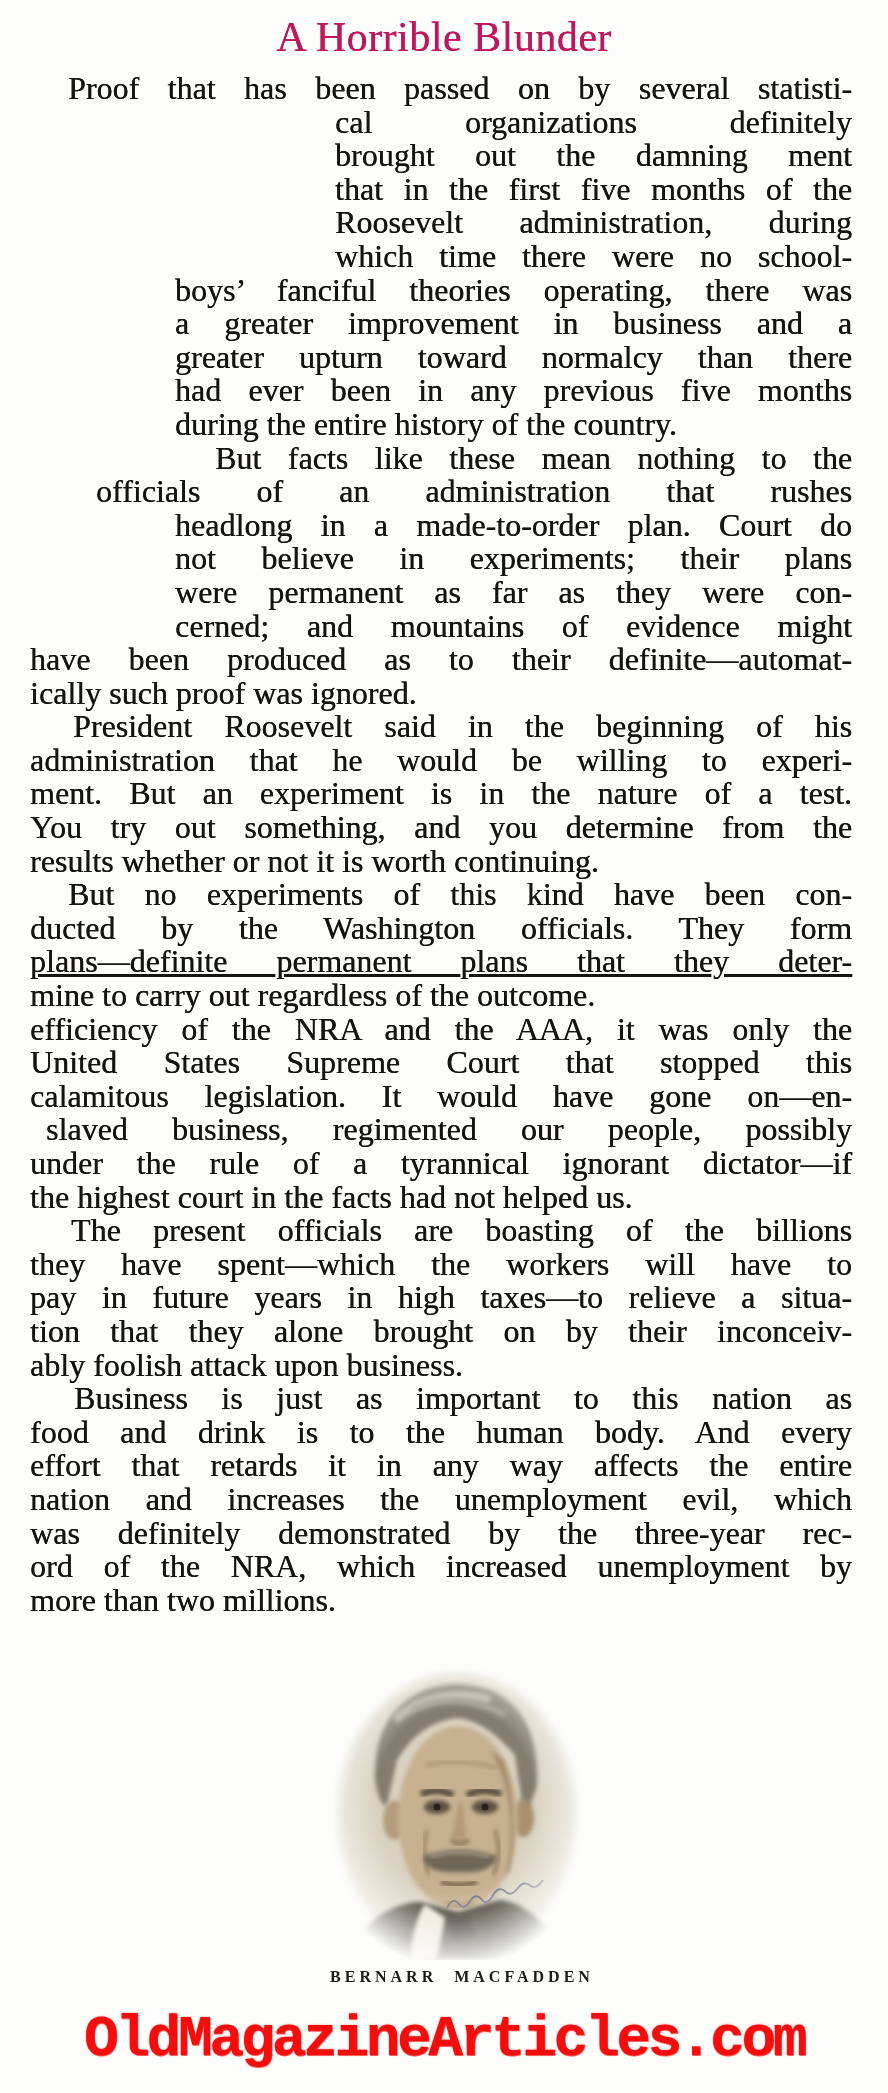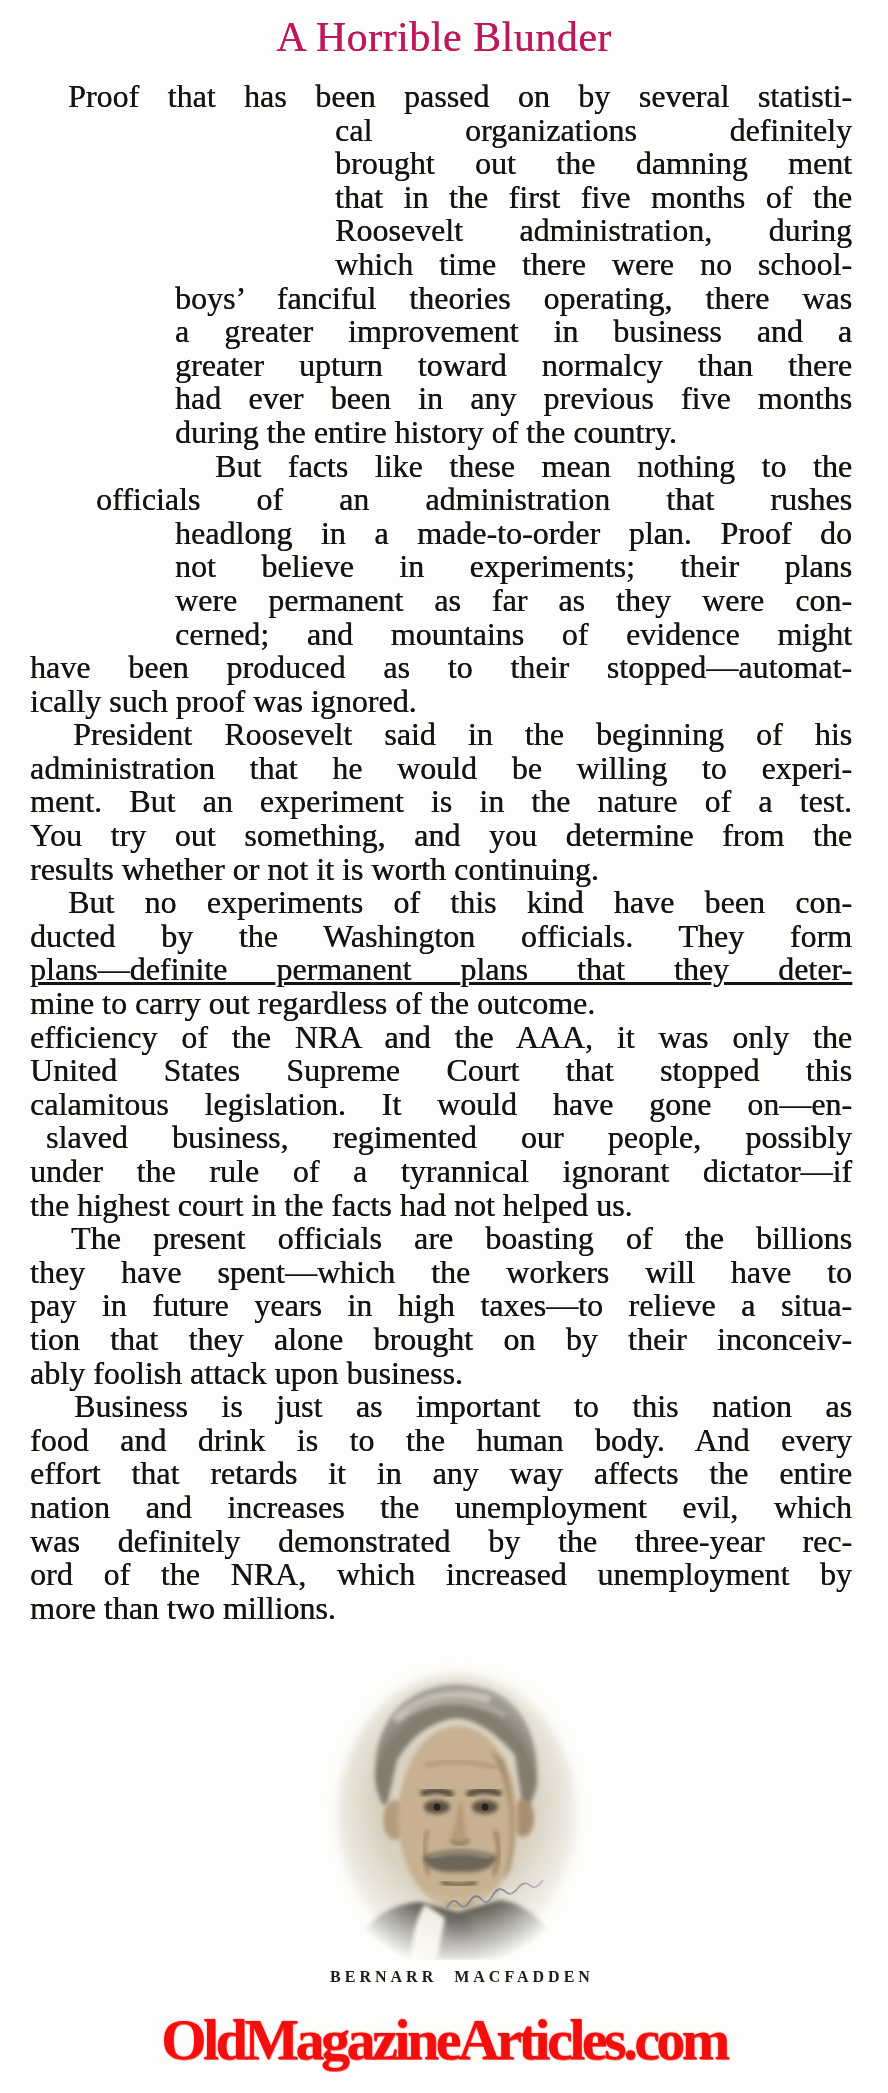--- a/index.html
+++ b/index.html
@@ -13,36 +13,36 @@
   .title{
     position:absolute;top:14px;left:0;width:100%;
     margin:0;
     text-align:center;
     font-size:42px;line-height:46px;font-weight:normal;
     color:#a92b2f;
     letter-spacing:0.5px;
     text-shadow:0.3px 0 0 currentColor;
   }
   .body{
-    position:absolute;left:30px;top:80px;width:822px;
+    position:absolute;left:30px;top:72px;width:822px;
     font-size:32px;line-height:33.6px;
     color:#151413;
     text-shadow:0.35px 0 0 currentColor;
   }
   .line{text-align:justify;text-align-last:justify;white-space:normal;}
   .line.last{text-align:left;text-align-last:left;}
   .portrait{position:absolute;left:325px;top:1660px;width:260px;height:300px;margin:0;}
   .caption{
     position:absolute;top:1968px;left:calc(50% + 18px);transform:translateX(-50%);
     font-size:16px;font-weight:bold;color:#1d1c1a;
     letter-spacing:4px;word-spacing:9px;white-space:nowrap;
   }
   .watermark{
     position:absolute;top:2008px;left:50%;transform:translateX(-50%);
-    font-family:Liberation Serif, serif;
+    font-family:Liberation Mono, monospace;
     font-weight:bold;
     font-size:58px;line-height:64px;
     letter-spacing:-3.5px;
     color:#f40d0d;
     text-shadow:0 0 2px rgba(244,13,13,.5), 0.5px 0.5px 0 rgba(244,13,13,.6);
     white-space:nowrap;
   }
 </style>
 </head>
 <body>
@@ -58,25 +58,25 @@
       <div class="line" style="margin-left: 305px;">that in the first five months of the</div>
       <div class="line" style="margin-left: 305px;">Roosevelt administration, during</div>
       <div class="line" style="margin-left: 305px;">which time there were no school-</div>
       <div class="line" style="margin-left: 145px;">boys’ fanciful theories operating, there was</div>
       <div class="line" style="margin-left: 145px;">a greater improvement in business and a</div>
       <div class="line" style="margin-left: 145px;">greater upturn toward normalcy than there</div>
       <div class="line" style="margin-left: 145px;">had ever been in any previous five months</div>
       <div class="line last" style="margin-left: 145px;">during the entire history of the country.</div>
       <div class="line" style="margin-left: 185px;">But facts like these mean nothing to the</div>
       <div class="line" style="margin-left: 66px;">officials of an administration that rushes</div>
-      <div class="line" style="margin-left: 145px;">headlong in a made-to-order plan.  Proof do</div>
+      <div class="line" style="margin-left: 145px;">headlong in a made-to-order plan.  Court do</div>
       <div class="line" style="margin-left: 145px;">not believe in experiments; their plans</div>
       <div class="line" style="margin-left: 145px;">were permanent as far as they were con-</div>
       <div class="line" style="margin-left: 145px;">cerned; and mountains of evidence might</div>
-      <div class="line" style="margin-left: 0px;">have been produced as to their stopped—automat-</div>
+      <div class="line" style="margin-left: 0px;">have been produced as to their definite—automat-</div>
       <div class="line last" style="margin-left: 0px;">ically such proof was ignored.</div>
       <div class="line" style="margin-left: 43px;">President Roosevelt said in the beginning of his</div>
       <div class="line" style="margin-left: 0px;">administration that he would be willing to experi-</div>
       <div class="line" style="margin-left: 0px;">ment.  But an experiment is in the nature of a test.</div>
       <div class="line" style="margin-left: 0px;">You try out something, and you determine from the</div>
       <div class="line last" style="margin-left: 0px;">results whether or not it is worth continuing.</div>
       <div class="line" style="margin-left: 38px;">But no experiments of this kind have been con-</div>
       <div class="line" style="margin-left: 0px;">ducted by the Washington officials.  They form</div>
       <div class="line" style="margin-left: 0px; text-decoration: underline;">plans—definite permanent plans that they deter-</div>
       <div class="line last" style="margin-left: 0px;">mine to carry out regardless of the outcome.</div>

